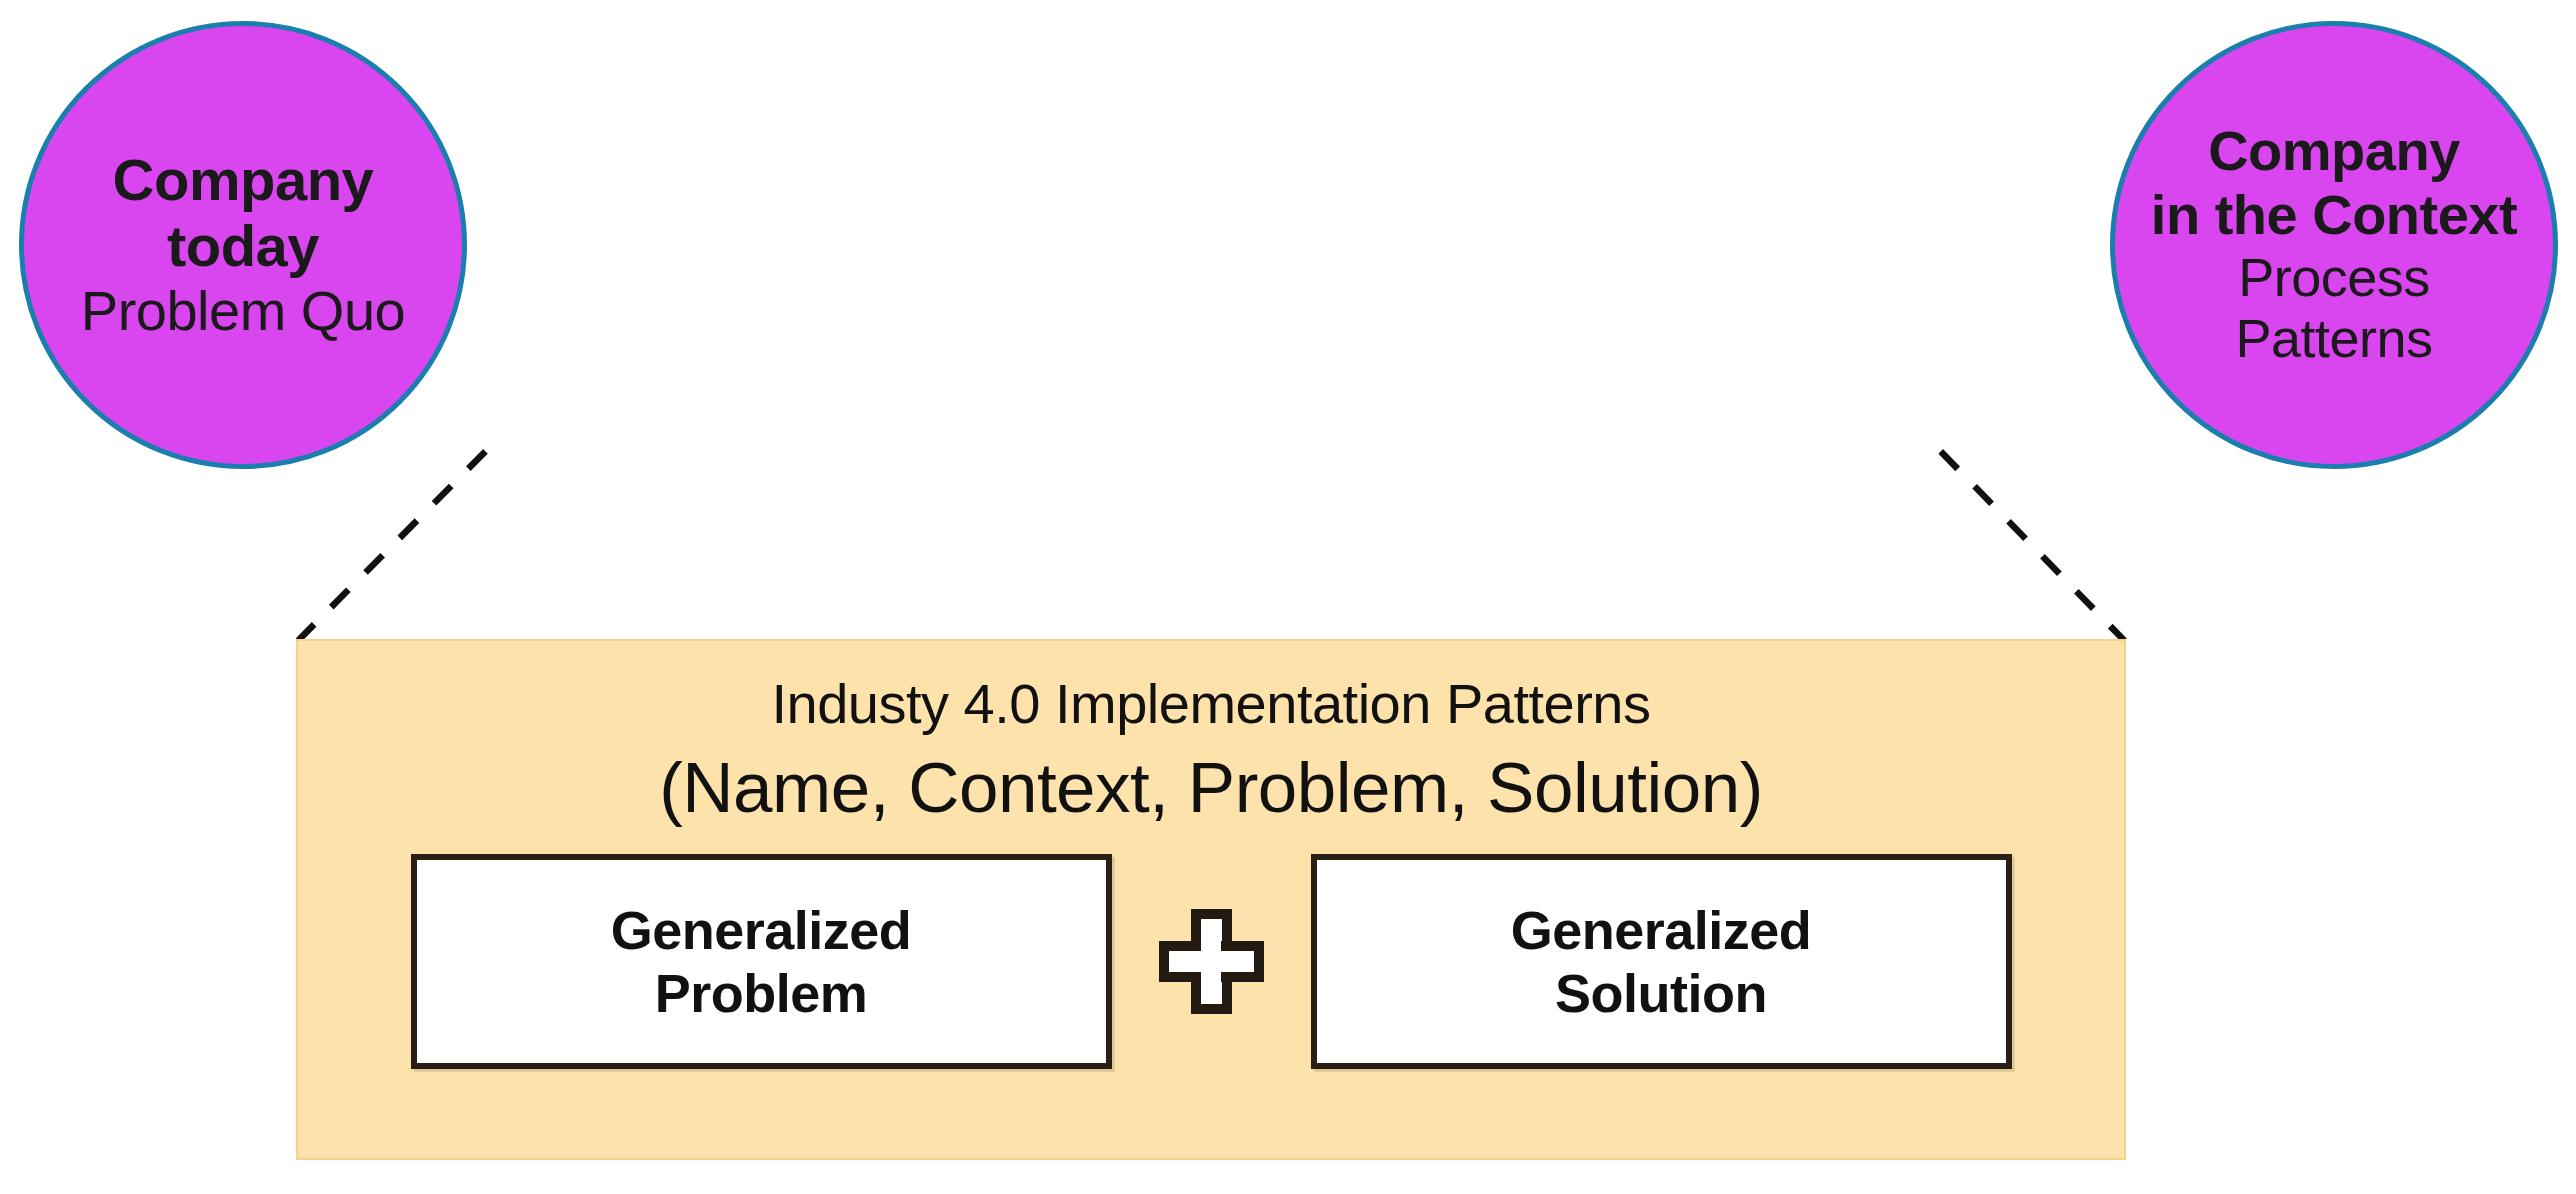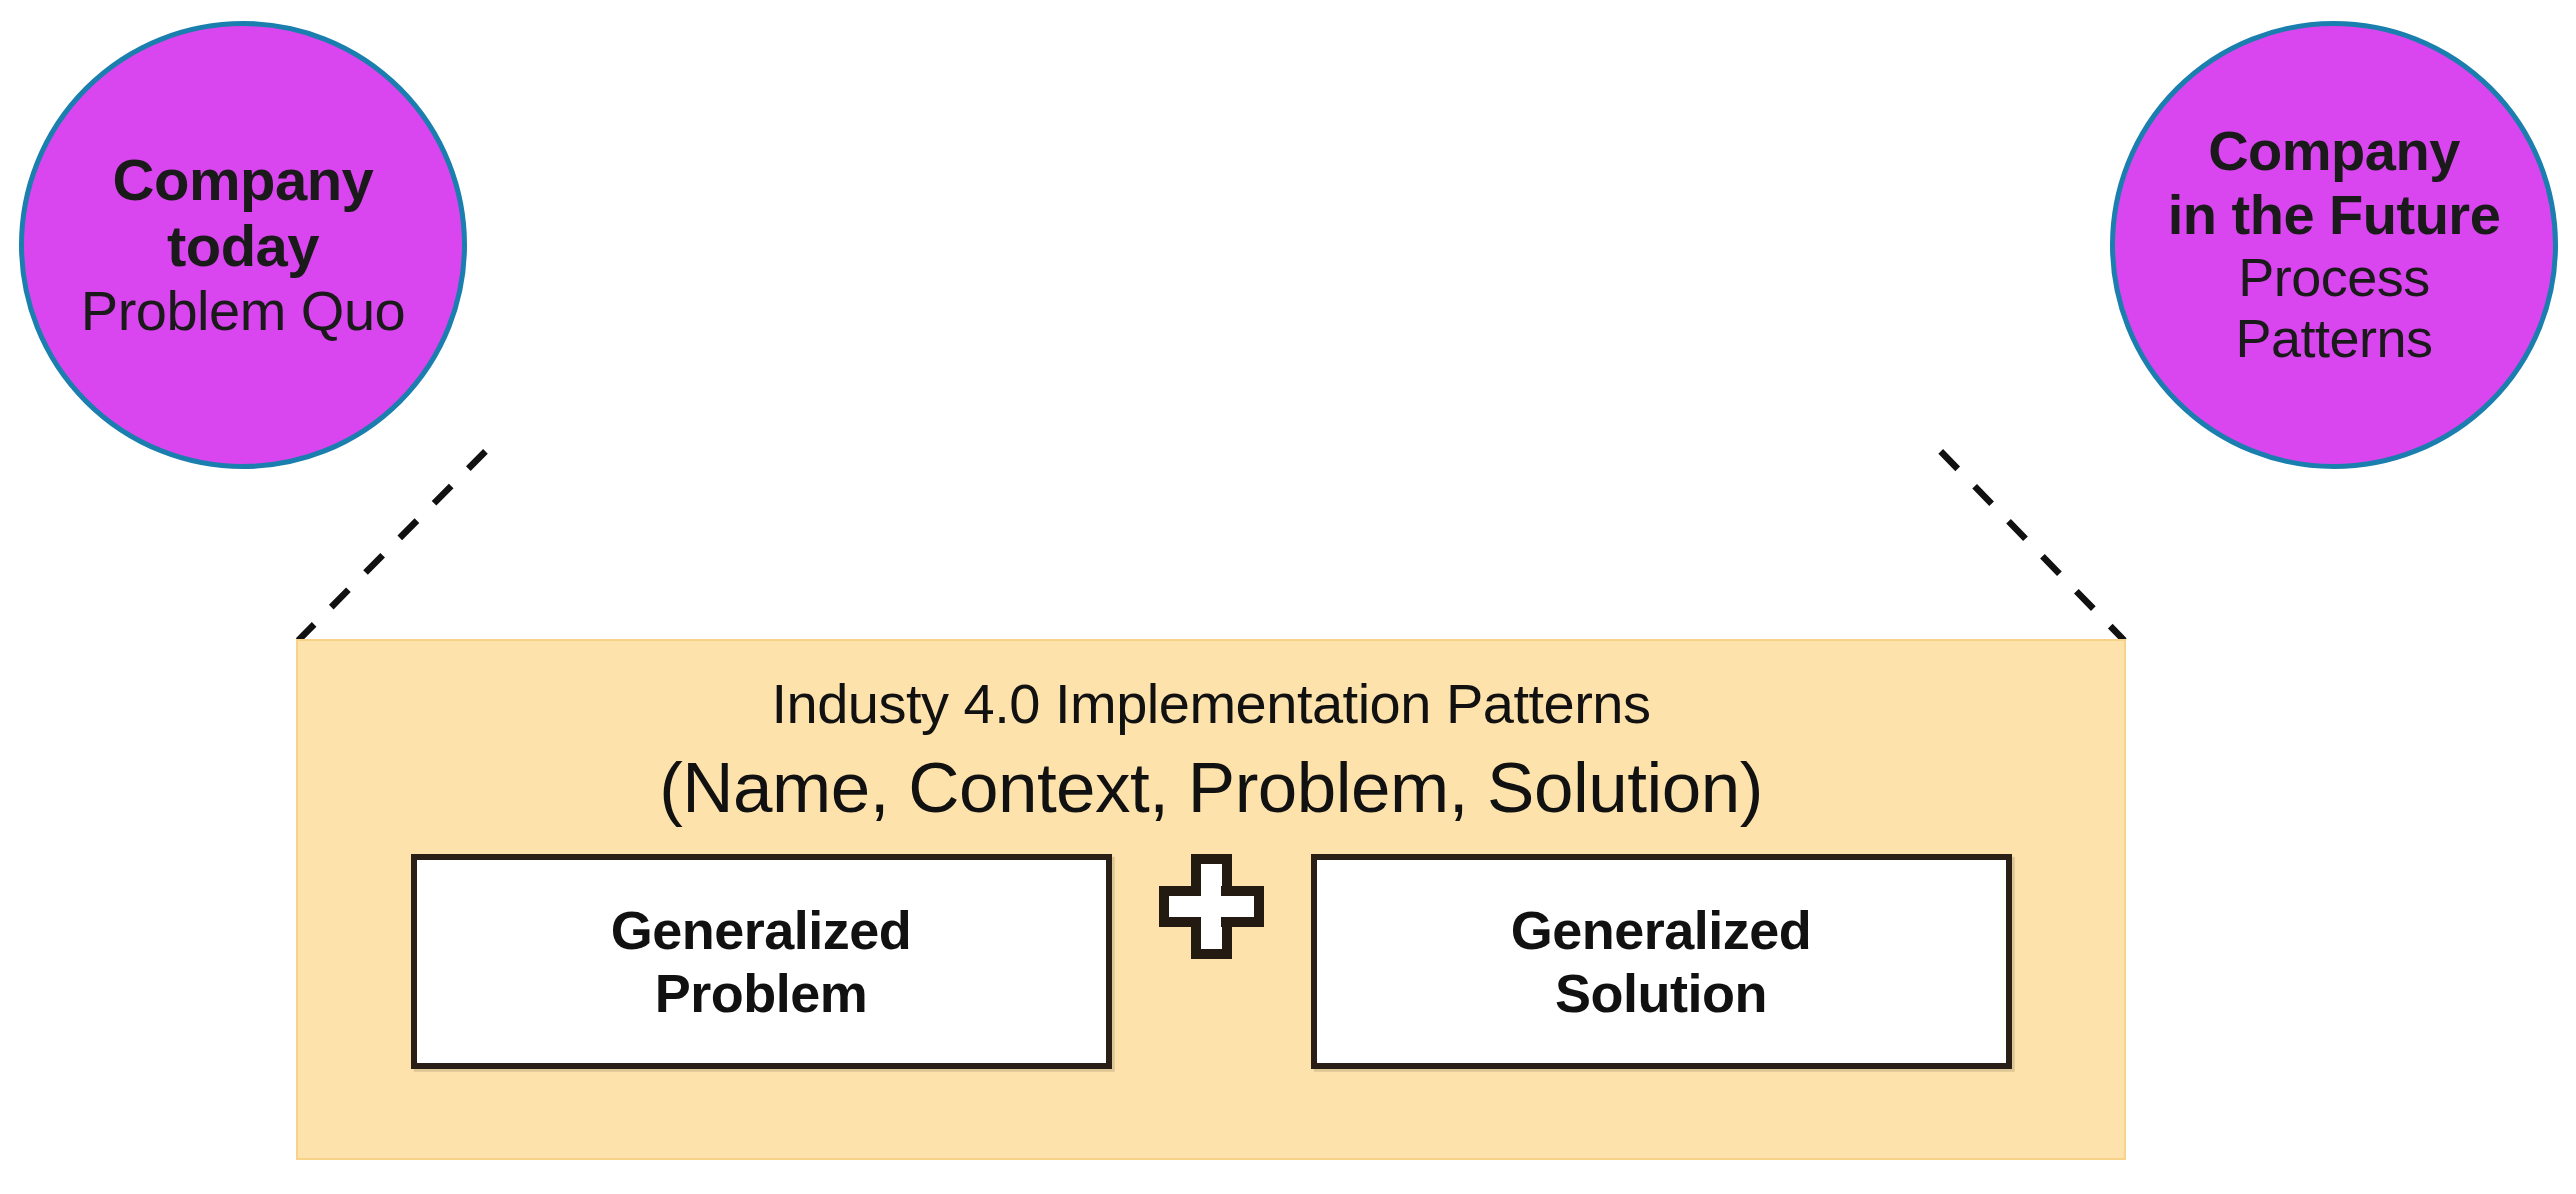--- a/index.html
+++ b/index.html
@@ -180,21 +180,21 @@
   #panel-subtitle {
     margin-top: 11.2px;
     font-weight: normal;
     font-size: 71px;
     letter-spacing: -0.5px;
     color: #111111;
   }
   #panel-boxes {
     margin-top: 26px;
     display: flex;
-    align-items: flex-start;
+    align-items: center;
     justify-content: center;
     gap: 0px;
   }
   .pattern-box {
     width: 701px;
     height: 215px;
     background: #ffffff;
     border: 6.6px solid #2a1f16;
     box-sizing: border-box;
     display: flex;
@@ -259,21 +259,21 @@
   </div>
 
   <svg id="connectors" viewBox="0 0 2750 1275" width="2576" height="1194">
     <line x1="518" y1="482" x2="318" y2="684" stroke="#111111" stroke-width="7" stroke-dasharray="26 26"></line>
     <line x1="2072" y1="482" x2="2268" y2="684" stroke="#111111" stroke-width="7" stroke-dasharray="26 26"></line>
   </svg>
 
 
   <div class="circle" id="circle-future">
     <div class="strong">Company</div>
-    <div class="strong">in the Future</div>
+    <div class="strong">in the Context</div>
     <div class="plain">Process</div>
     <div class="plain">Patterns</div>
   </div>
 
   <div id="pattern-panel">
     <div id="panel-title">Industy 4.0 Implementation Patterns</div>
     <div id="panel-subtitle">(Name, Context, Problem, Solution)</div>
     <div id="panel-boxes">
       <div class="pattern-box">
         <div>Generalized</div>

